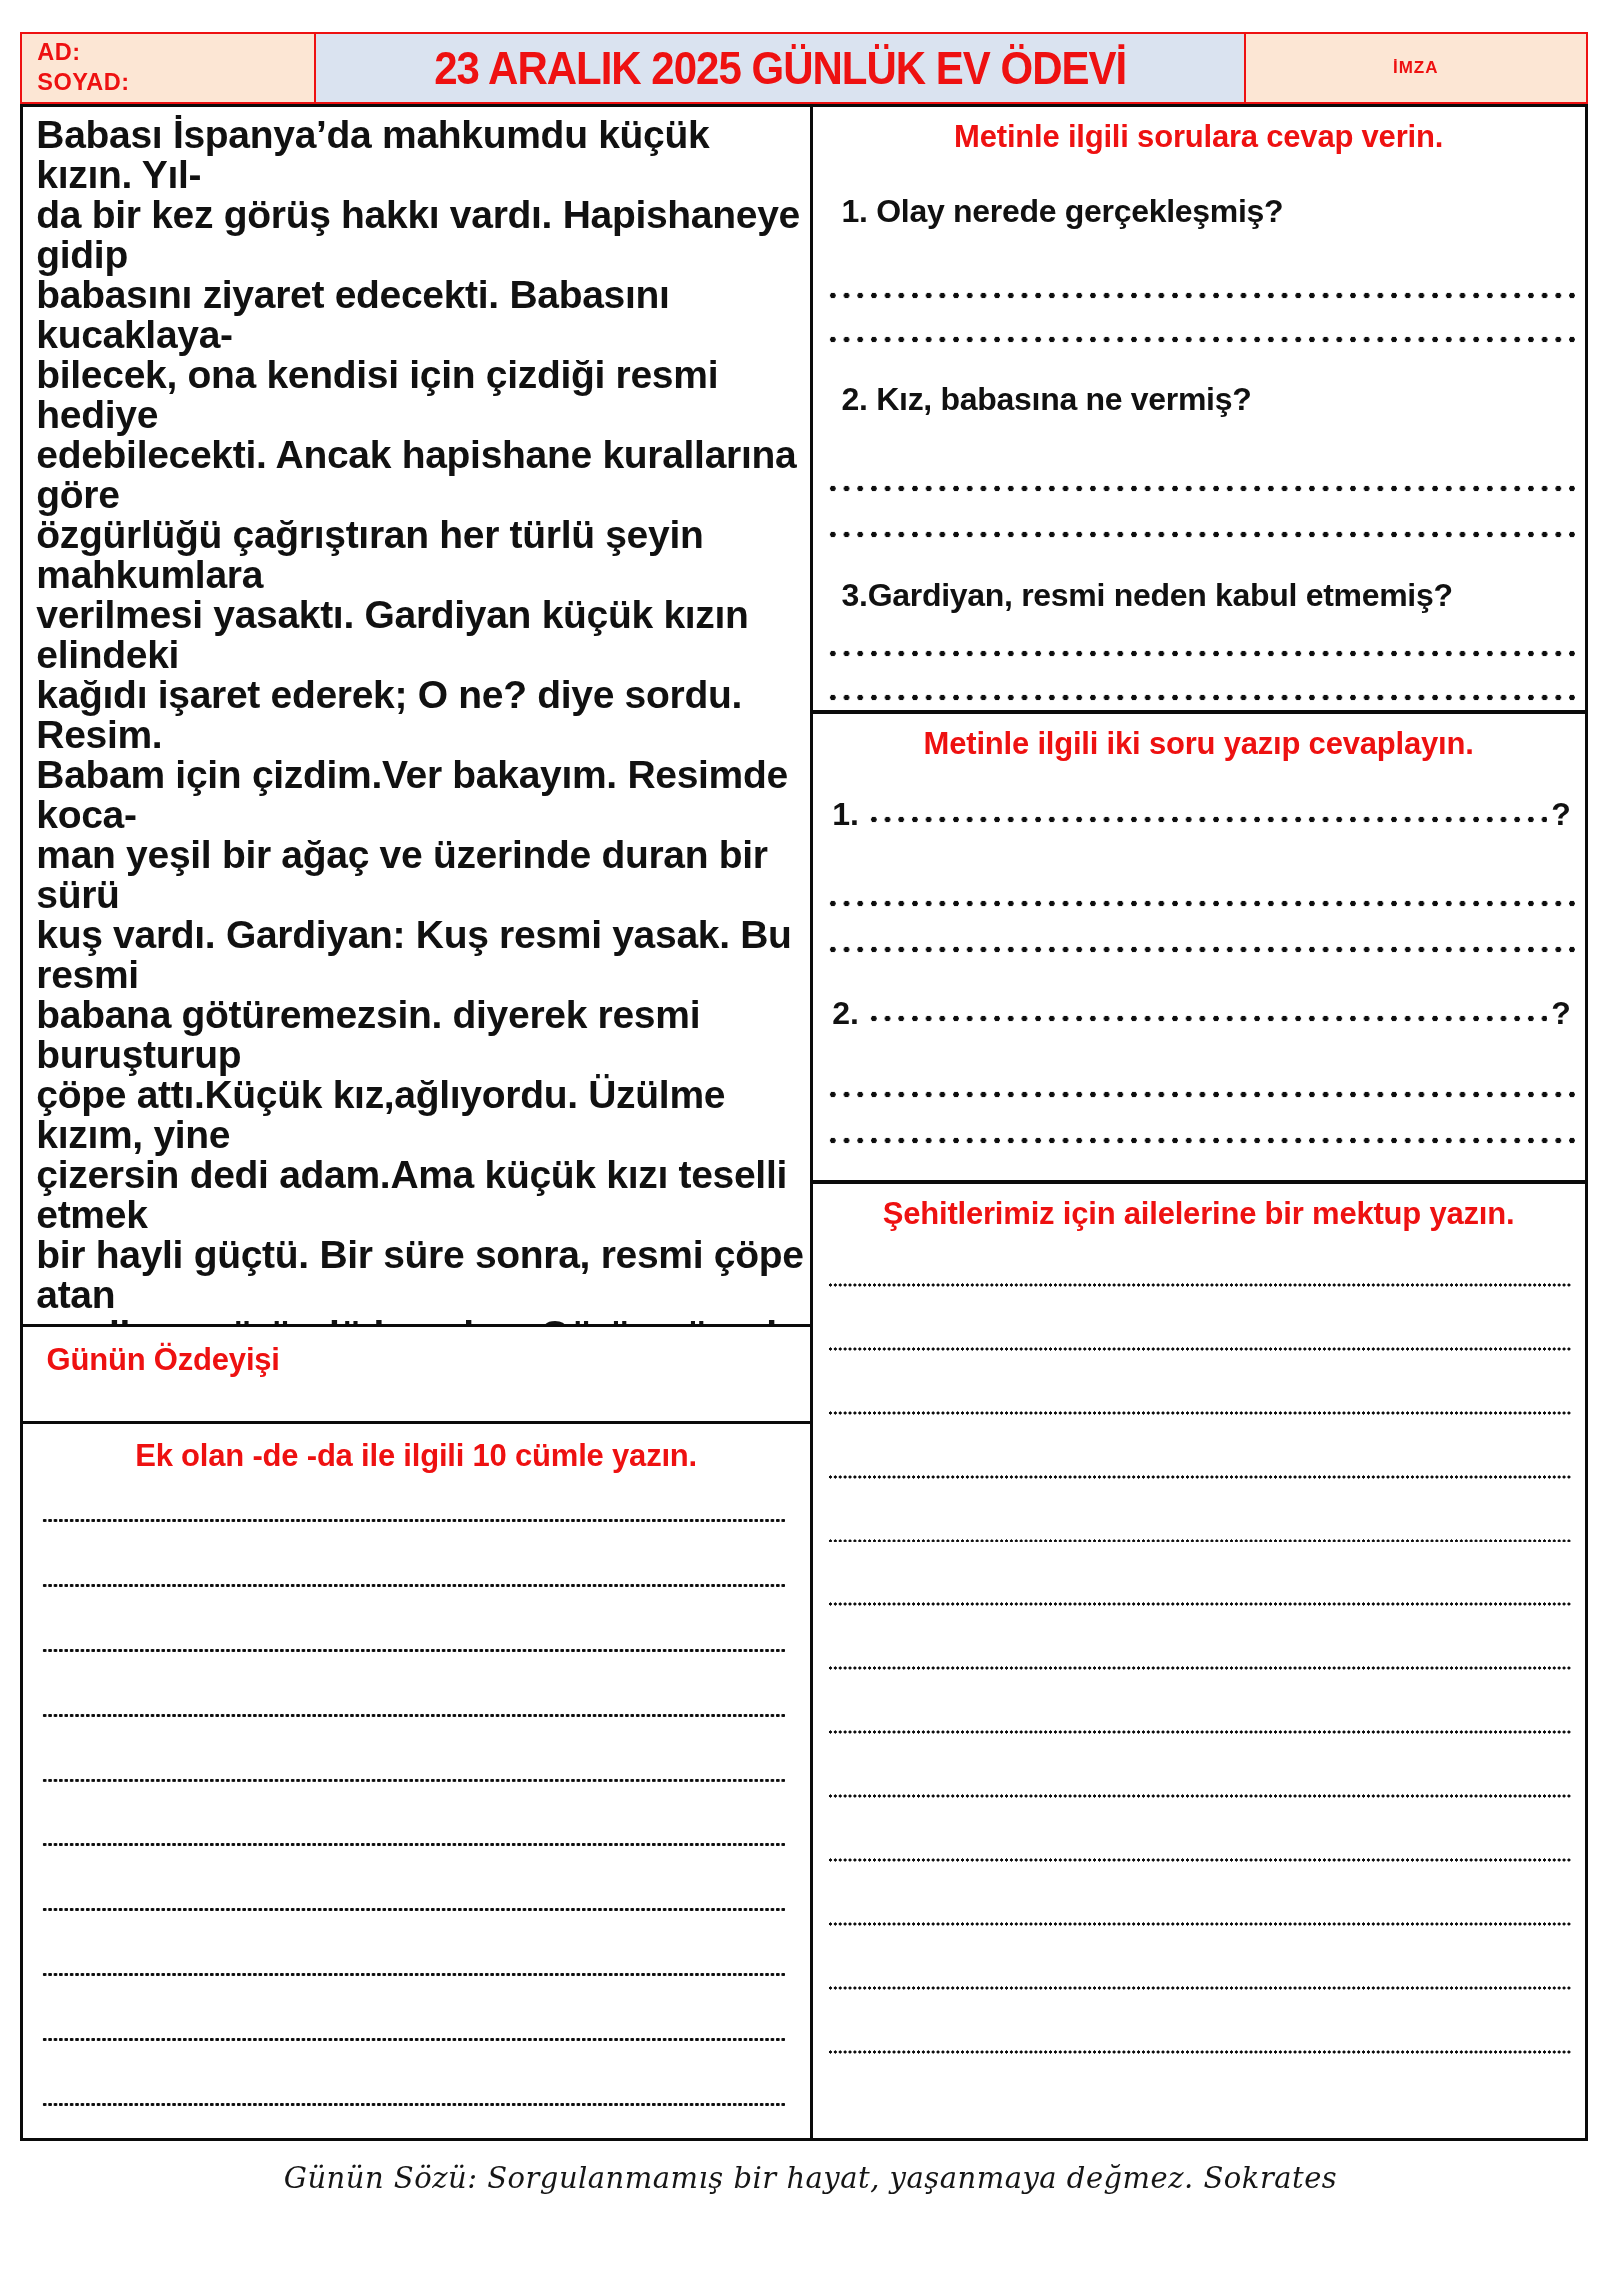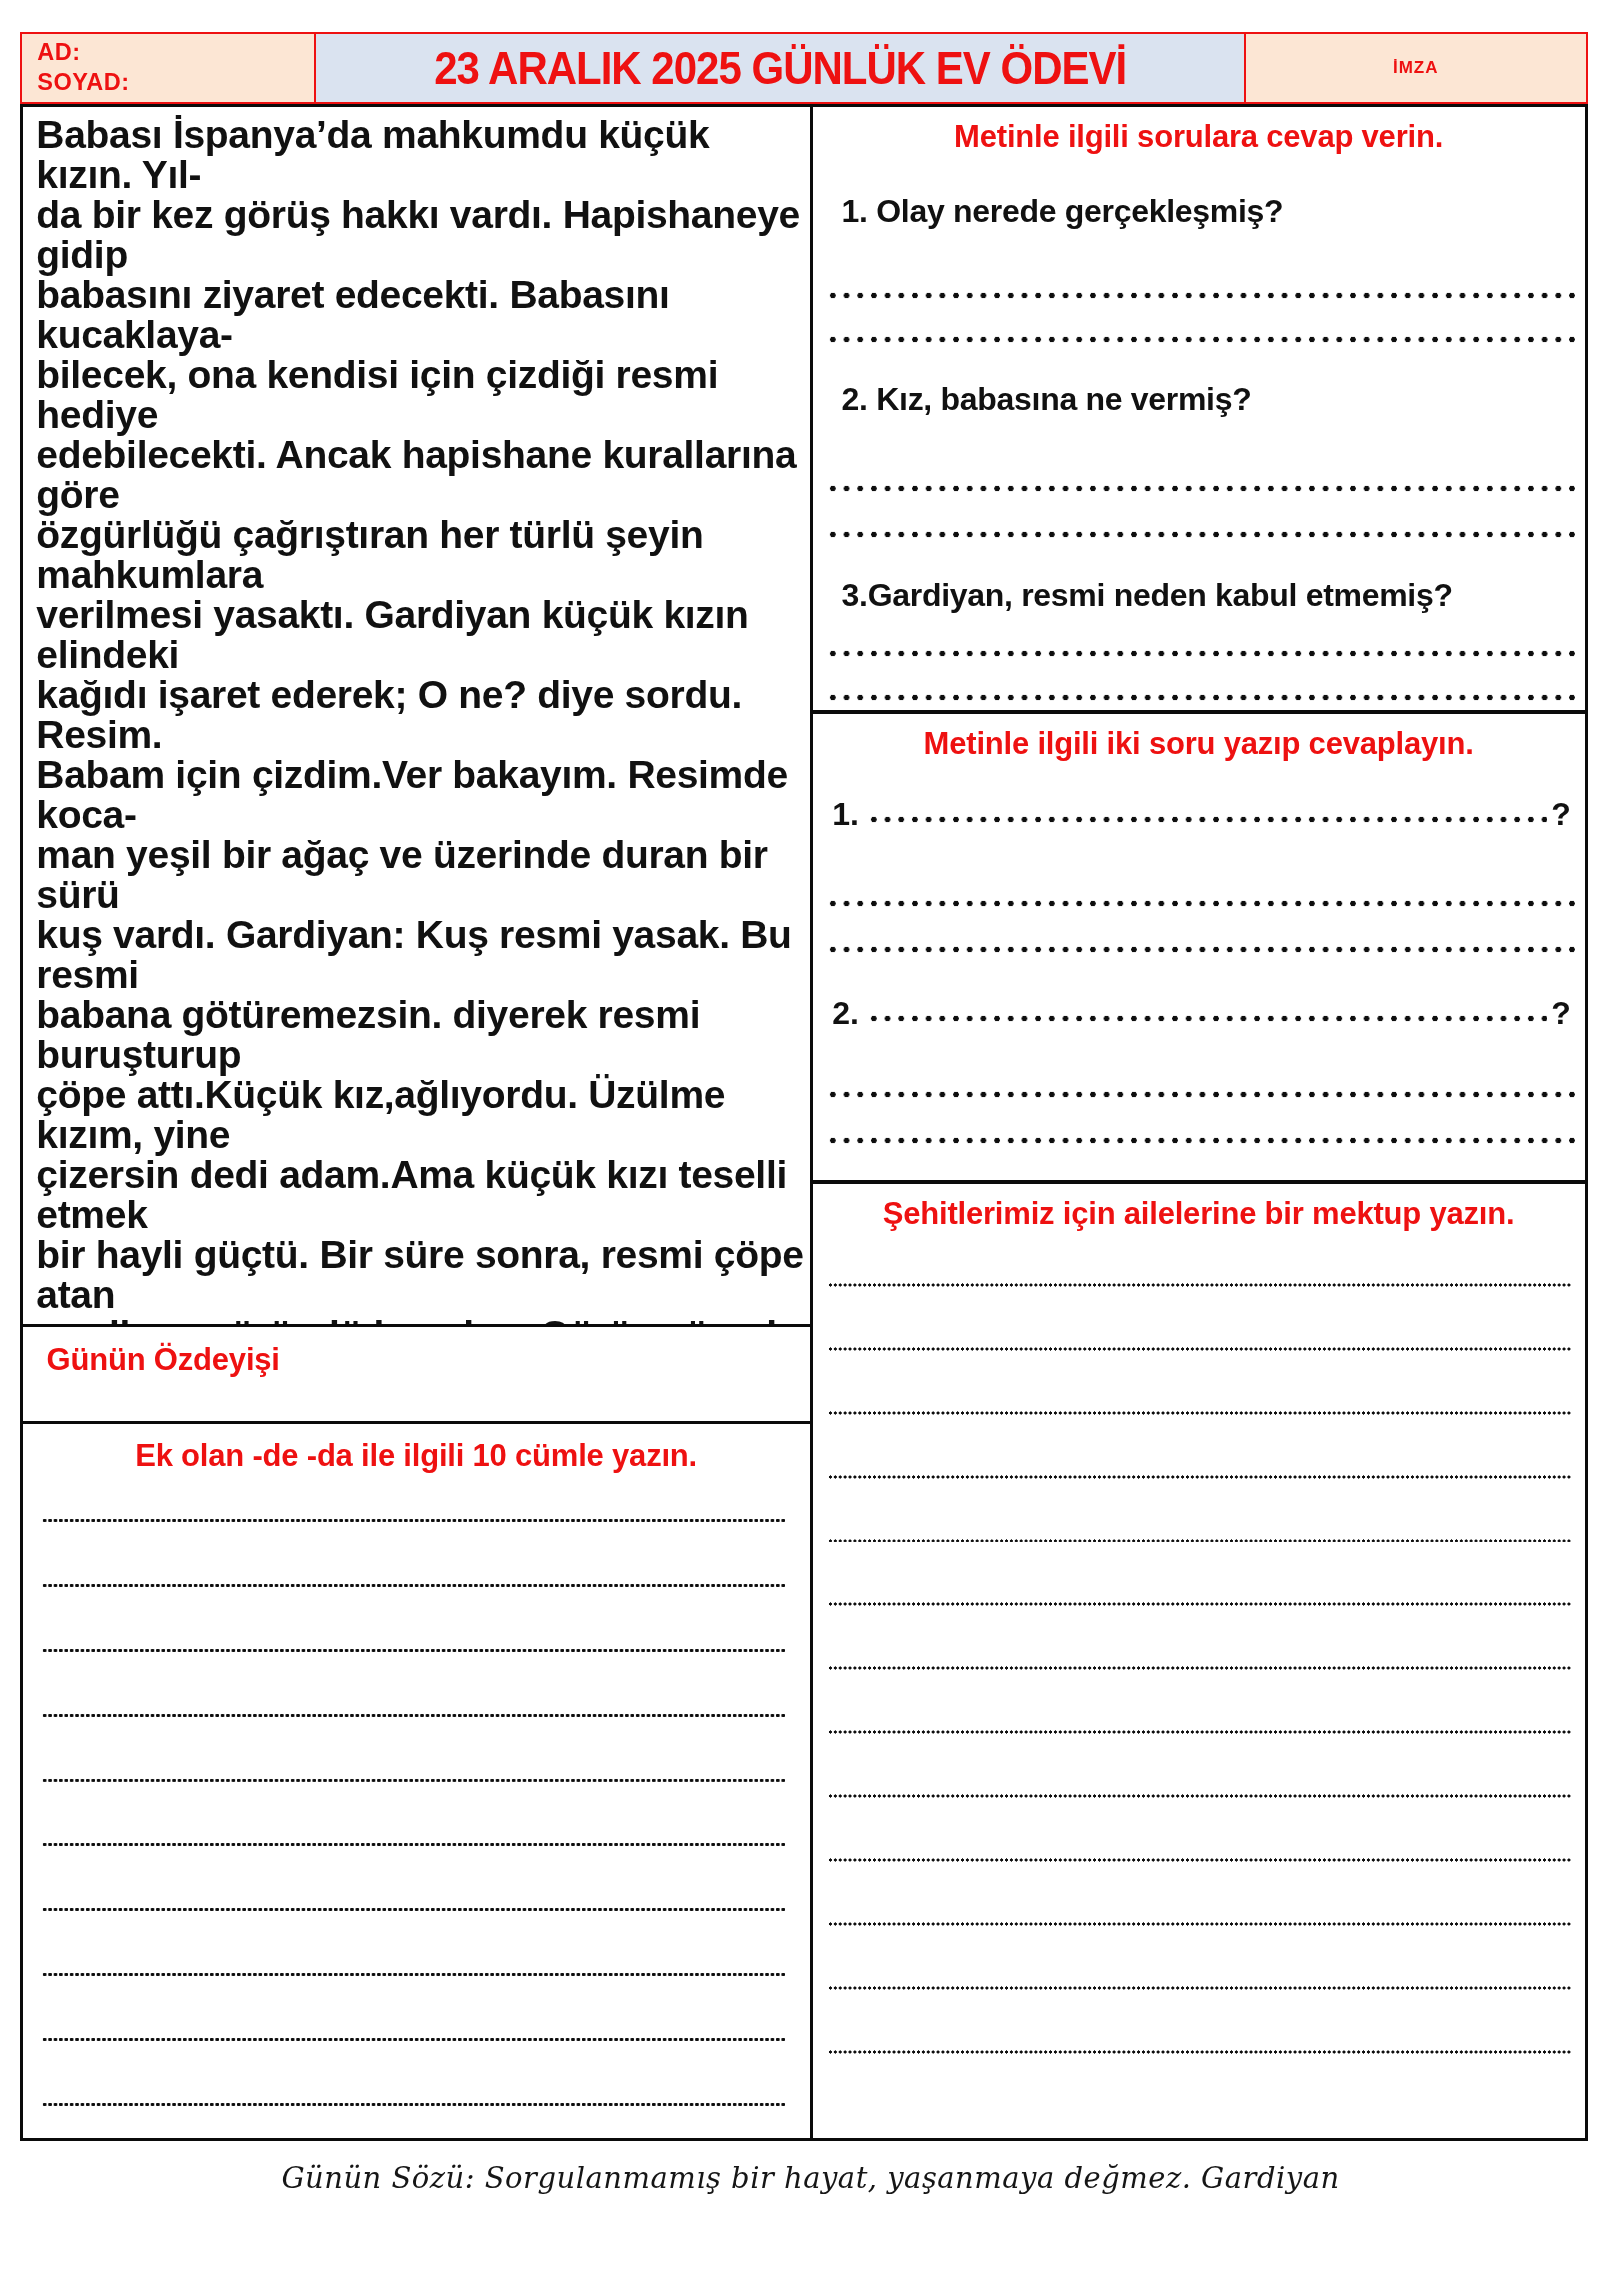--- a/index.html
+++ b/index.html
@@ -188,16 +188,16 @@
             <div class="dot-fine2"></div>
             <div class="dot-fine2"></div>
             <div class="dot-fine2"></div>
             <div class="dot-fine2"></div>
           </div>
       </div>
 
     </div>
   </div>
 
-  <div class="footer-quote">Günün Sözü: Sorgulanmamış bir hayat, yaşanmaya değmez. Gardiyan</div>
+  <div class="footer-quote">Günün Sözü: Sorgulanmamış bir hayat, yaşanmaya değmez. Sokrates</div>
 
 </div>
 
 
 </body></html>

